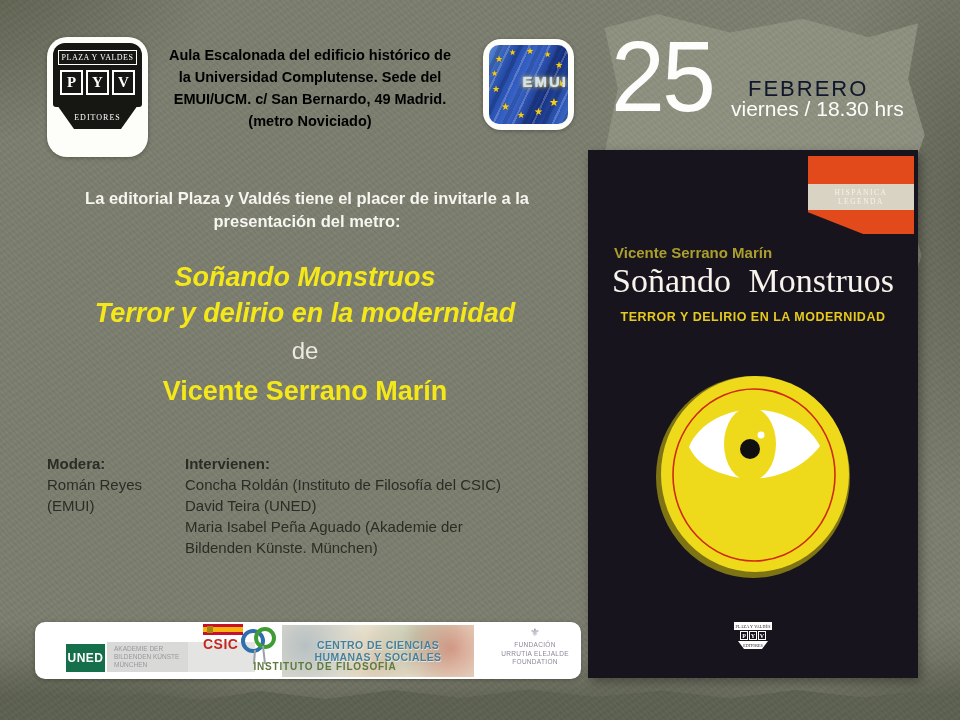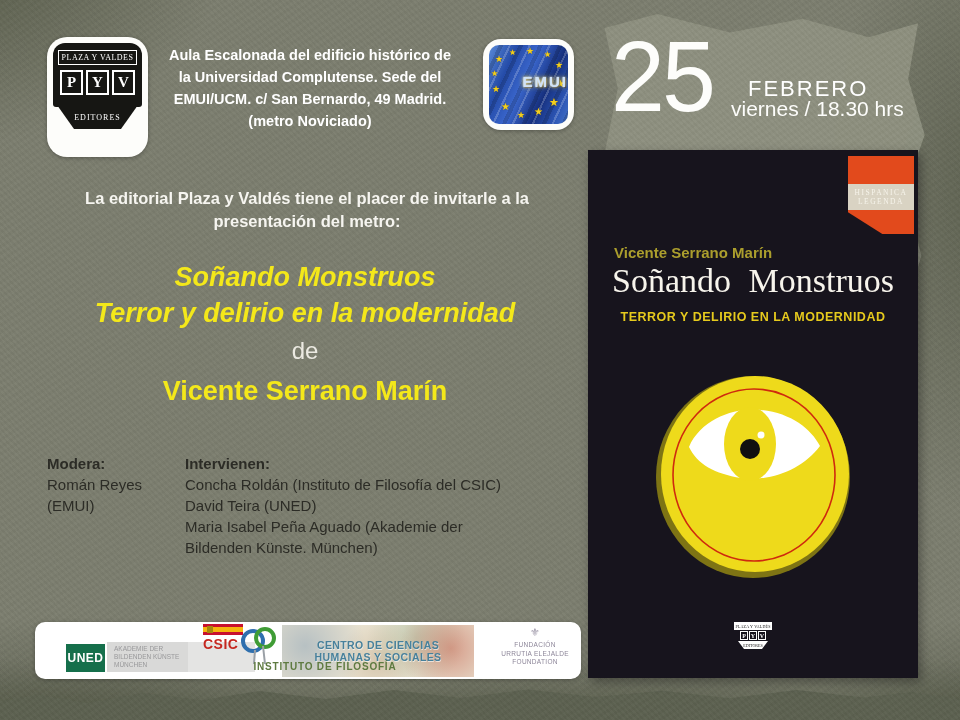--- a/index.html
+++ b/index.html
@@ -60,41 +60,41 @@
     display:flex;align-items:center;justify-content:center;
   }
   .pyv-trap{
     position:absolute;left:10px;right:10px;top:68px;height:24px;background:#161613;
     clip-path:polygon(0 0,100% 0,79% 100%,21% 100%);
     display:flex;align-items:center;justify-content:center;
     color:#fff;font-family:"Liberation Serif",serif;font-size:8px;letter-spacing:1px;
   }
   
   .venue{position:absolute;left:150px;top:44px;width:320px;z-index:5;text-align:center;
-    color:#ffffff;font-weight:bold;font-size:14.5px;line-height:22px;}
+    color:#000000;font-weight:bold;font-size:14.5px;line-height:22px;}
   .venue div{white-space:nowrap;}
   
   .emui-card{position:absolute;left:483px;top:39px;width:91px;height:91px;z-index:5;
     background:#fdfdfa;border-radius:18px;box-shadow:0 1px 4px rgba(0,0,0,.3);}
   .emui-blue{
     position:absolute;inset:6px;border-radius:10px;overflow:hidden;
     background:
       repeating-linear-gradient(115deg, rgba(255,255,255,.20) 0 2px, rgba(255,255,255,0) 2px 9px, rgba(0,0,0,.16) 9px 13px, rgba(0,0,0,0) 13px 18px),
       linear-gradient(115deg,#5a8ad8 0%,#244ba8 25%,#3a66cc 45%,#16307e 68%,#2c55b4 86%,#4372c8 100%);
   }
   .emui-star{position:absolute;color:#f2cf1f;text-shadow:0 0 1px #7a5c00;line-height:1;}
   .emui-text{
     position:absolute;left:0;right:0;top:28px;text-align:right;
     color:#cfe2f7;font-weight:bold;font-size:15px;letter-spacing:2px;
     text-shadow:0 0 2px #ffffff,0 0 5px #e8c616,1px 1px 1px #223;
   }
   
   .date-day{position:absolute;left:611px;top:26px;z-index:5;color:#fdfdfb;
     font-size:100px;line-height:1;letter-spacing:-3px;transform:scaleX(.97);transform-origin:left top;}
-  .date-month{position:absolute;left:748px;top:76px;z-index:5;color:#ffffff;
+  .date-month{position:absolute;left:748px;top:76px;z-index:5;color:#0f172a;
     font-size:22px;letter-spacing:2px;white-space:nowrap;}
   .date-time{position:absolute;left:731px;top:97px;z-index:5;color:#fdfdfb;
     font-size:21px;white-space:nowrap;}
   
   .intro{position:absolute;left:42px;top:187px;width:530px;z-index:5;text-align:center;
     color:#f6f5f0;font-weight:bold;font-size:16.5px;line-height:23px;}
   .intro div{white-space:nowrap;}
   .booktitle{position:absolute;left:40px;top:259px;width:530px;z-index:5;text-align:center;}
   .booktitle div{white-space:nowrap;}
   .bt-yellow-italic{color:#f4e81a;font-weight:bold;font-style:italic;font-size:27px;line-height:36px;}
@@ -134,21 +134,21 @@
     letter-spacing:.4px;text-shadow:.5px .5px 0 rgba(255,255,255,.6);white-space:nowrap;}
   .instituto{position:absolute;left:210px;top:39px;width:160px;text-align:center;
     color:#5e7a40;font-weight:bold;font-size:10px;letter-spacing:.8px;white-space:nowrap;}
   .fundacion{position:absolute;left:455px;top:4px;width:90px;text-align:center;}
   .fundacion-emblem{color:#9a93a5;font-size:11px;line-height:13px;}
   .fundacion-lines{color:#8d8699;font-size:6.5px;line-height:8.5px;margin-top:2px;letter-spacing:.3px;}
   
   .cover{position:absolute;left:588px;top:150px;width:330px;height:528px;z-index:4;
     background:#17141d;box-shadow:3px 4px 10px rgba(0,0,0,.35);}
   .tag{position:absolute;right:4px;top:6px;width:66px;height:78px;background:#e24a1c;
-    clip-path:polygon(0 0,100% 0,100% 100%,52% 100%,0 72%);}
+    clip-path:polygon(0 0,100% 0,100% 100%,52% 100%,0 72%);padding-left:40px;}
   .tag-band{position:absolute;left:0;right:0;top:36%;height:33%;background:#d9d3c3;
     display:flex;flex-direction:column;align-items:center;justify-content:center;}
   .tag-band div{color:#f6f3ea;font-family:"Liberation Serif",serif;font-size:7.5px;
     letter-spacing:1.5px;line-height:9px;white-space:nowrap;}
   .cover-author{position:absolute;left:26px;top:94px;color:#ab9e2d;font-weight:bold;font-size:15px;}
   .cover-title{position:absolute;left:24px;top:112px;color:#f7f4ec;
     font-family:"Liberation Serif",serif;font-size:34px;word-spacing:9px;white-space:nowrap;}
   .cover-sub{position:absolute;left:0;right:0;top:160px;text-align:center;
     color:#e6ca1d;font-weight:bold;font-size:12.5px;letter-spacing:.5px;white-space:nowrap;}
   .eye-svg{position:absolute;left:55px;top:215px;}

